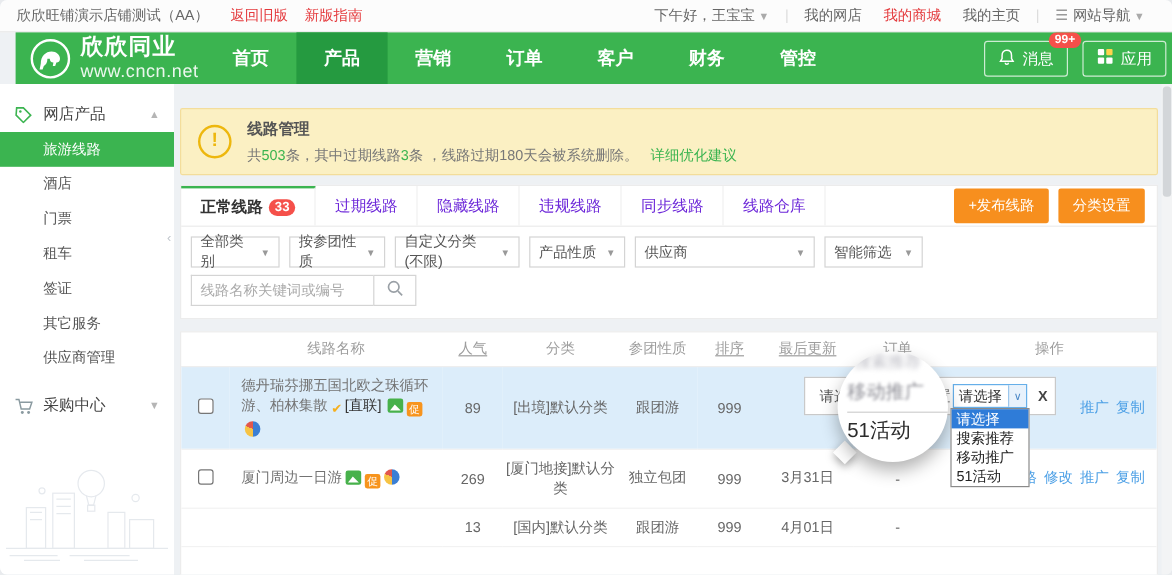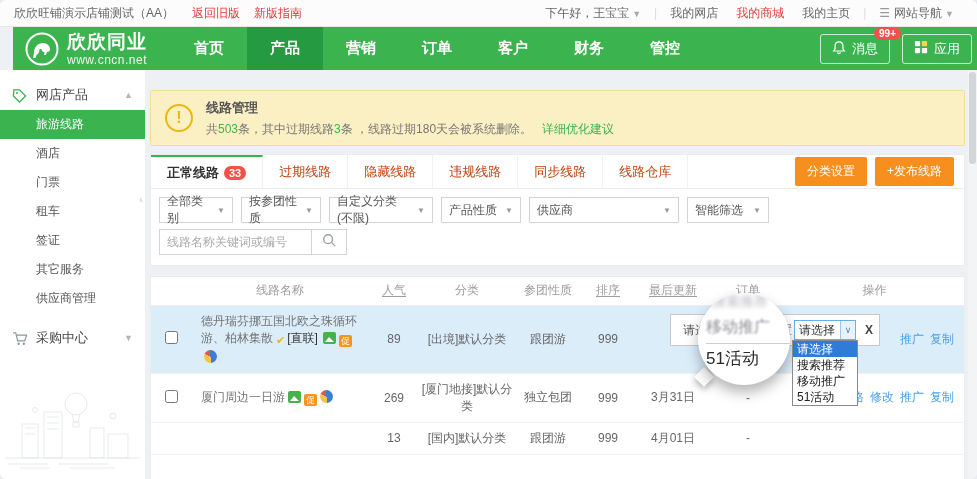--- a/index.html
+++ b/index.html
@@ -17,21 +17,21 @@
   .topbar .sep { color:#ddd; margin:0 4px; }
   .topbar .caret { color:#aaa; font-size:9px; margin-left:3px; }
   .topbar .hamb { color:#999; margin-right:4px; }
 
   
   .nav { position:absolute; left:13px; top:27px; width:977px; height:43px; background:#3bb450; display:flex; align-items:stretch; }
   .brand { display:flex; align-items:center; padding-left:12px; width:158px; }
   .brand .logo { width:34px; height:34px; margin-right:8px; flex:none; }
   .brand .btxt { color:#fff; line-height:1; }
   .brand .bname { font-size:19px; font-weight:bold; letter-spacing:1px; }
-  .brand .burl { font-size:12px; opacity:.9; margin-top:3px; letter-spacing:.5px; }
+  .brand .burl { font-size:15px; opacity:.9; margin-top:3px; letter-spacing:.5px; }
   .nav-menu { display:flex; align-items:stretch; }
   .nav-item { display:flex; align-items:center; padding:0 23px; color:#fff; font-size:15px; font-weight:bold; cursor:pointer; }
   .nav-item.active { background:#259a40; }
   .nav-right { margin-left:auto; display:flex; align-items:center; gap:12px; padding-right:18px; }
   .nav-btn { position:relative; display:flex; align-items:center; gap:6px; border:1px solid rgba(255,255,255,.75); border-radius:3px; color:#fff; font-size:13px; padding:5px 11px; cursor:pointer; }
   .nav-badge { position:absolute; top:-8px; right:-12px; background:#f5504a; color:#fff; font-size:10px; border-radius:8px; padding:1px 5px; font-weight:bold; }
 
   
   .sidebar { position:absolute; left:0; top:70px; width:145px; height:409px; background:#fff; }
   .side-sec { display:flex; align-items:center; height:30px; padding:0 12px; margin-top:10px; font-size:13px; color:#444; }
@@ -47,21 +47,21 @@
 
   .notice { margin-top:20px; height:56px; background:#fbf0c3; border:1px solid #f3dd9b; border-radius:2px; display:flex; align-items:center; padding:0 14px; }
   .notice .nicon { width:28px; height:28px; border:2px solid #edb70e; border-radius:50%; color:#edb70e; font-weight:bold; font-size:16px; display:flex; align-items:center; justify-content:center; margin-right:13px; flex:none; }
   .notice .ntitle { font-size:13px; font-weight:bold; color:#555; margin-bottom:4px; }
   .notice .nbody { font-size:12px; color:#777; }
   .notice .green { color:#3bb450; }
   .notice .nlink { color:#3bb450; margin-left:10px; cursor:pointer; }
 
   .card1 { margin-top:8px; background:#fff; border:1px solid #ececec; }
   .tabsrow { display:flex; align-items:stretch; height:34px; border-bottom:1px solid #ebebeb; }
-  .tab { display:flex; align-items:center; gap:5px; padding:0 16px; font-size:13px; color:#c2410c; border-right:1px solid #f0f0f0; cursor:pointer; }
+  .tab { display:flex; align-items:center; gap:5px; padding:0 16px; font-size:13px; color:#6d28d9; border-right:1px solid #f0f0f0; cursor:pointer; }
   .tab.active { border-top:2px solid #3bb450; color:#333; font-weight:bold; }
   .tab .badge { background:#f5504a; color:#fff; font-size:11px; border-radius:9px; padding:1px 5px; font-weight:bold; }
   .tabsrow .tspacer { flex:1; }
   .tabsrow .btns { display:flex; align-items:center; gap:8px; padding-right:10px; }
   .obtn { background:#f78f1e; color:#fff; font-size:12px; border:none; border-radius:2px; padding:6px 12px; cursor:pointer; }
 
   .filters { display:flex; gap:8px; padding:8px 8px 0 8px; }
   .filter-select { height:26px; border:1px solid #d4d4d4; background:#fff; display:flex; align-items:center; font-size:12px; color:#555; padding:0 7px; cursor:pointer; }
   .filter-select .fcaret { margin-left:auto; padding-left:8px; color:#999; font-size:8px; }
   .filters .filter-select:nth-child(1){ width:74px; }
@@ -260,22 +260,22 @@
             </span>
             <span class="tab">
               <span>同步线路</span>
             </span>
             <span class="tab">
               <span>线路仓库</span>
             </span>
           </span>
         <span class="tspacer"></span>
         <span class="btns">
+          <button class="obtn">+发布线路</button>
           <button class="obtn">分类设置</button>
-          <button class="obtn">+发布线路</button>
         </span>
       </div>
       <div class="filters" id="filters-holder">
           <div class="filter-select">
             <span>全部类别</span>
             <span class="fcaret">▼</span>
           </div>
           <div class="filter-select">
             <span>按参团性质</span>
             <span class="fcaret">▼</span>

